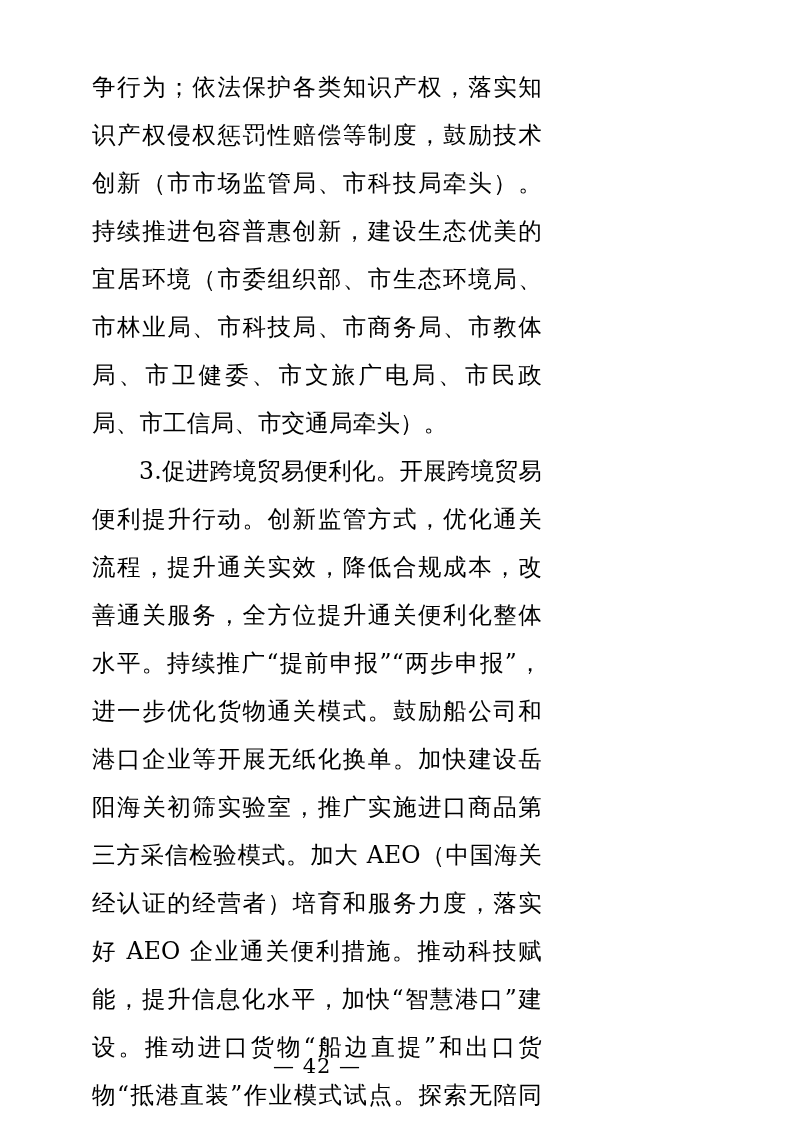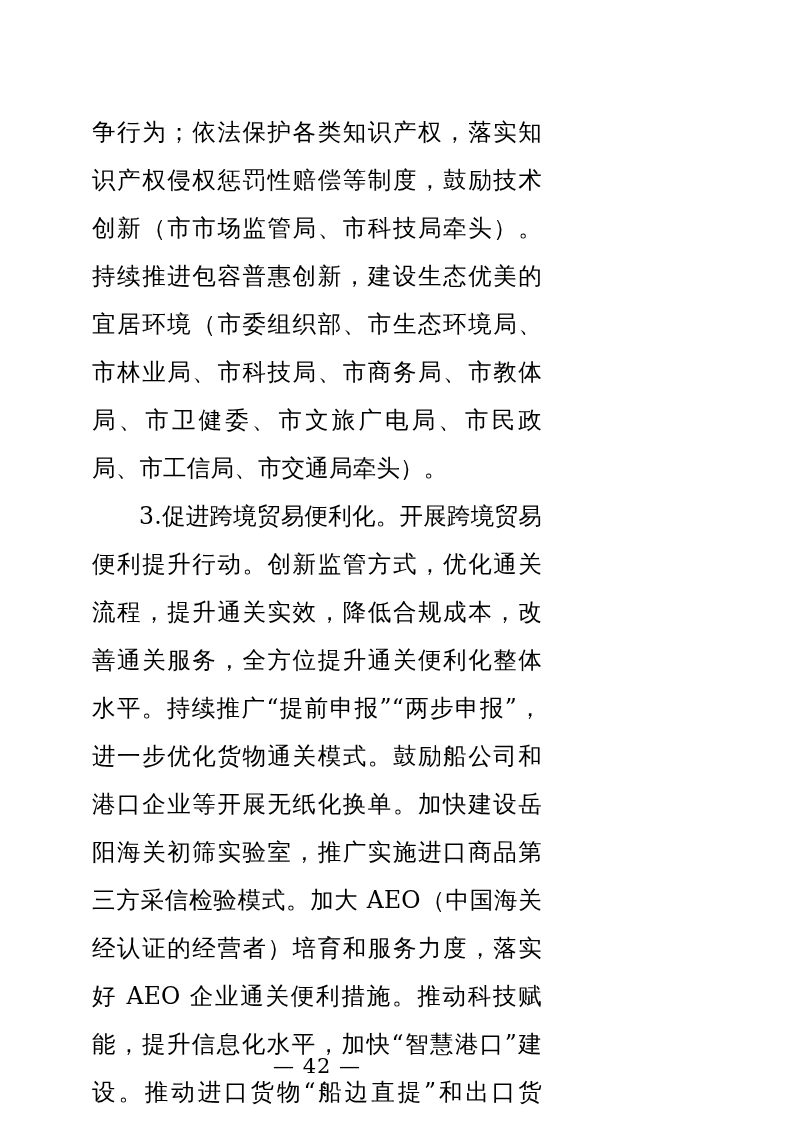--- a/index.html
+++ b/index.html
@@ -13,21 +13,21 @@
     font-family: "DejaVu Serif", "Liberation Serif", serif;
     color: #000000;
     position: relative;
     overflow: hidden;
   }
   .page {
     position: relative;
     width: 634px;
     height: 1122px;
     box-sizing: border-box;
-    padding: 108px 92px 0 92px;
+    padding: 63px 92px 0 92px;
   }
   .body-text {
     font-size: 23.5px;
     line-height: 48px;
     text-align: justify;
     text-justify: inter-ideograph;
     letter-spacing: 0.2px;
   }
   .para {
     margin: 0;

